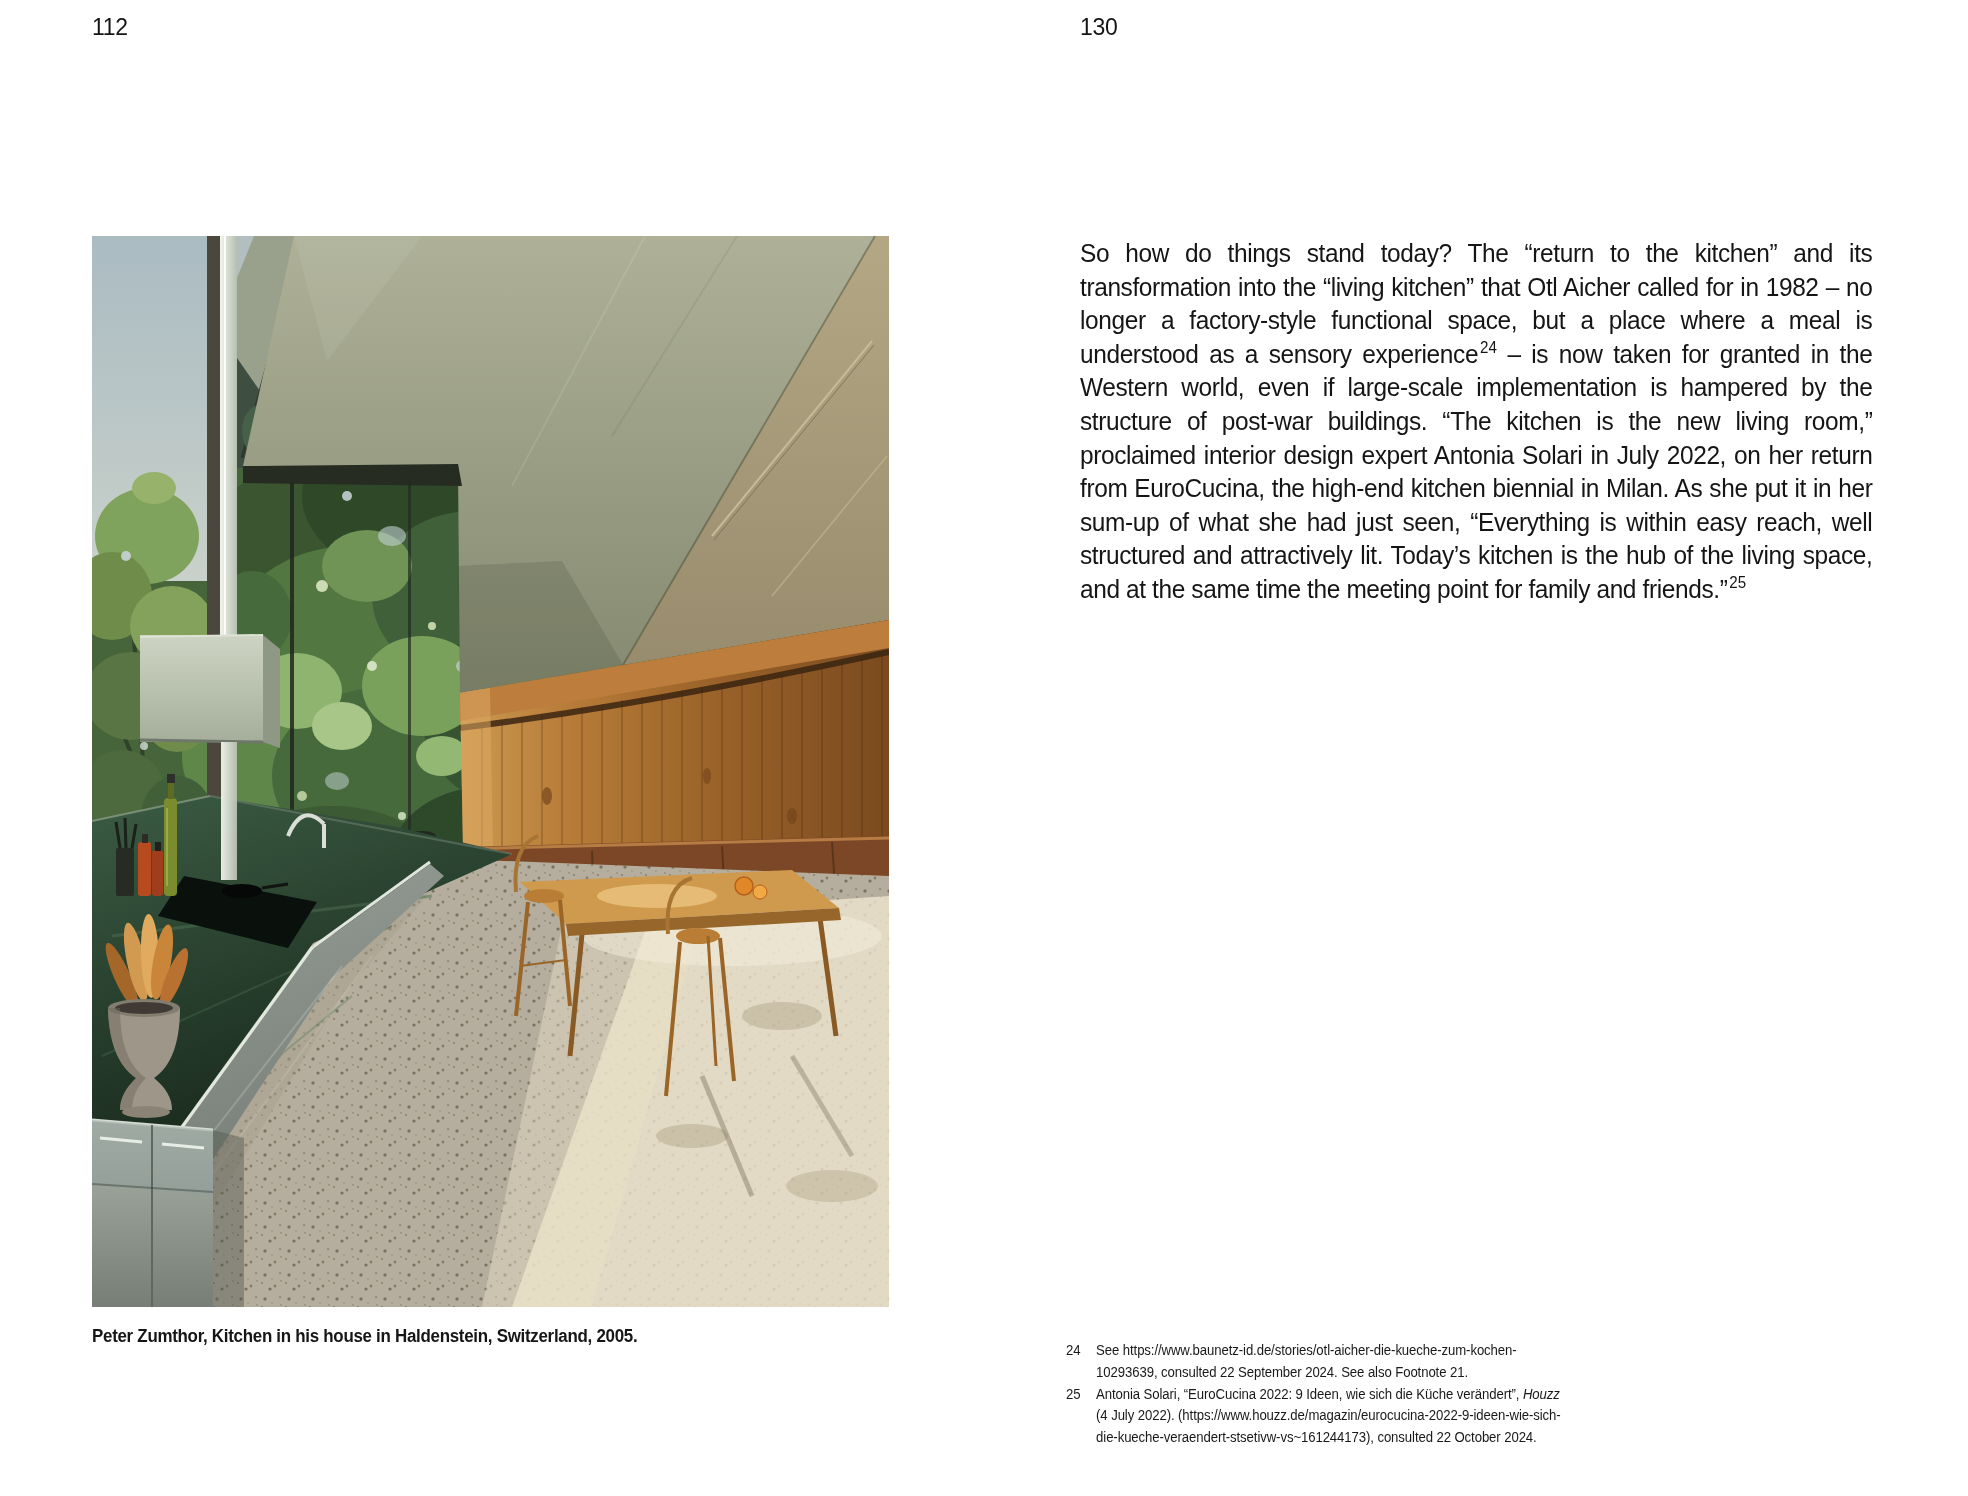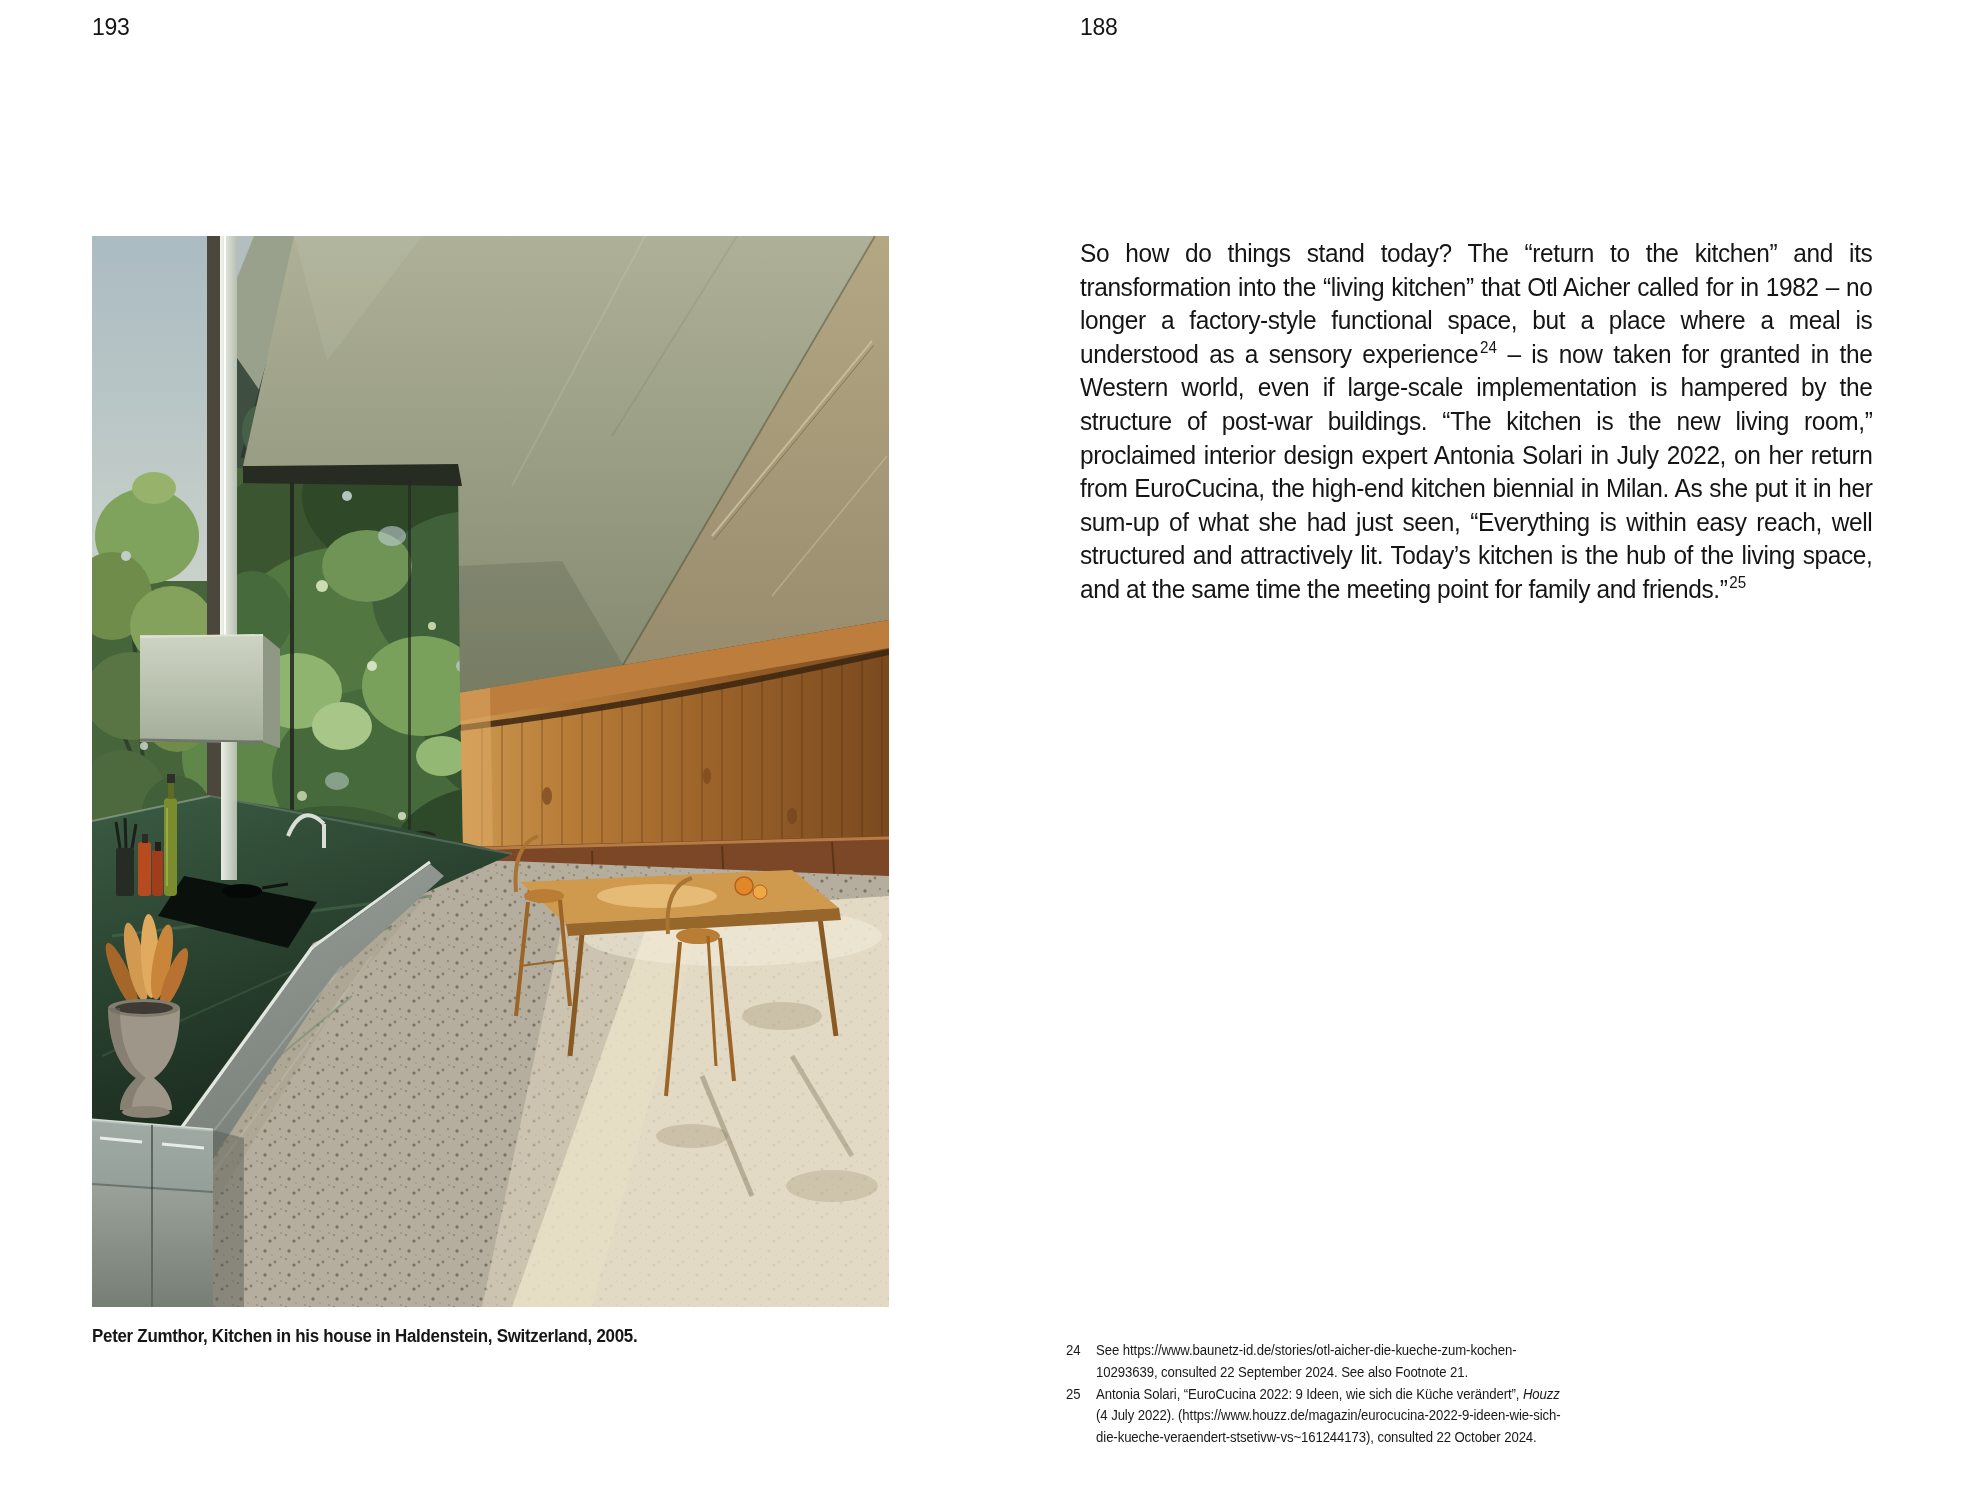--- a/index.html
+++ b/index.html
@@ -37,23 +37,23 @@
     transform:scaleX(0.94);transform-origin:left top;color:#191919;
   }
   .footnote{display:flex;align-items:flex-start;}
   .footnote-number{flex:0 0 32px;}
   .footnote-text{flex:0 0 505px;max-width:505px;}
   .footnote-text em{font-style:italic;}
 </style>
 </head>
 <body>
 
-<div class="pagenum" id="pagenum-left">193</div>
-
-<div class="pagenum" id="pagenum-right">188</div>
+<div class="pagenum" id="pagenum-left">112</div>
+
+<div class="pagenum" id="pagenum-right">130</div>
 
 <div id="photo-frame">
 <svg width="797" height="1071" viewBox="0 0 797 1071" xmlns="http://www.w3.org/2000/svg">
   <defs>
     <linearGradient id="skyG" x1="0" y1="0" x2="0" y2="1">
       <stop offset="0" stop-color="#aabbc2"></stop>
           <stop offset="1" stop-color="#c9d1ca"></stop>
     </linearGradient>
     <linearGradient id="ceilG" x1="0" y1="0" x2="0" y2="1">
       <stop offset="0" stop-color="#aeb197"></stop>

